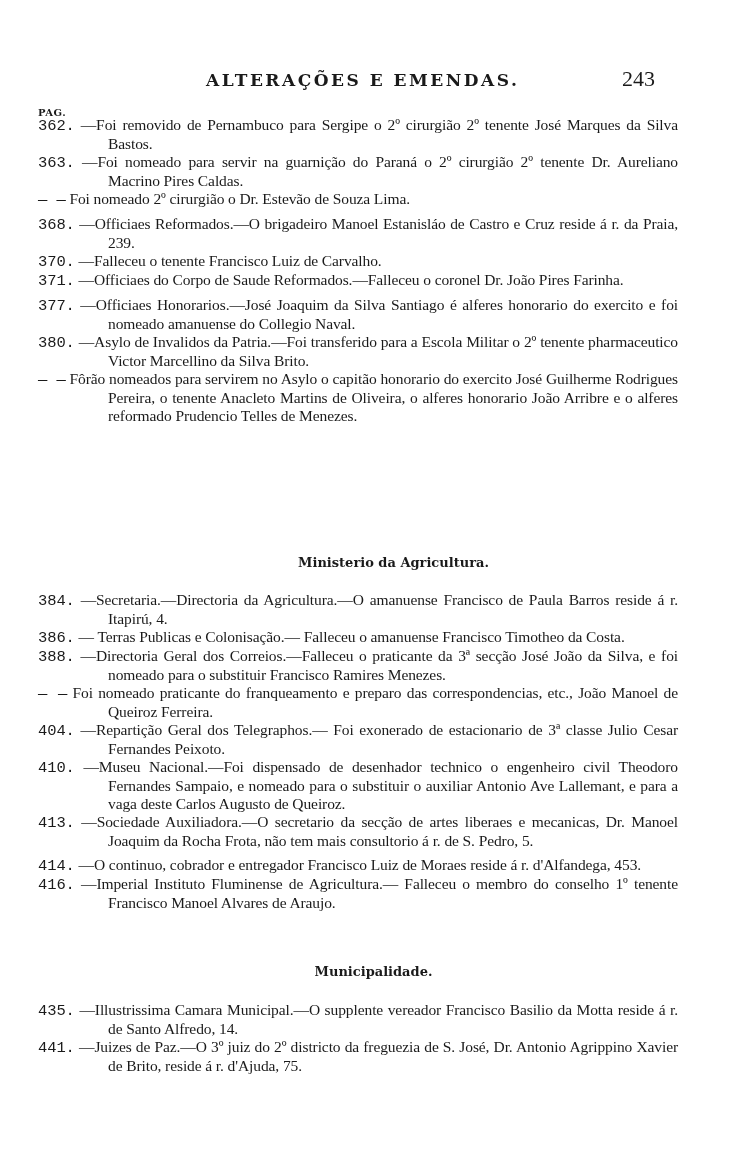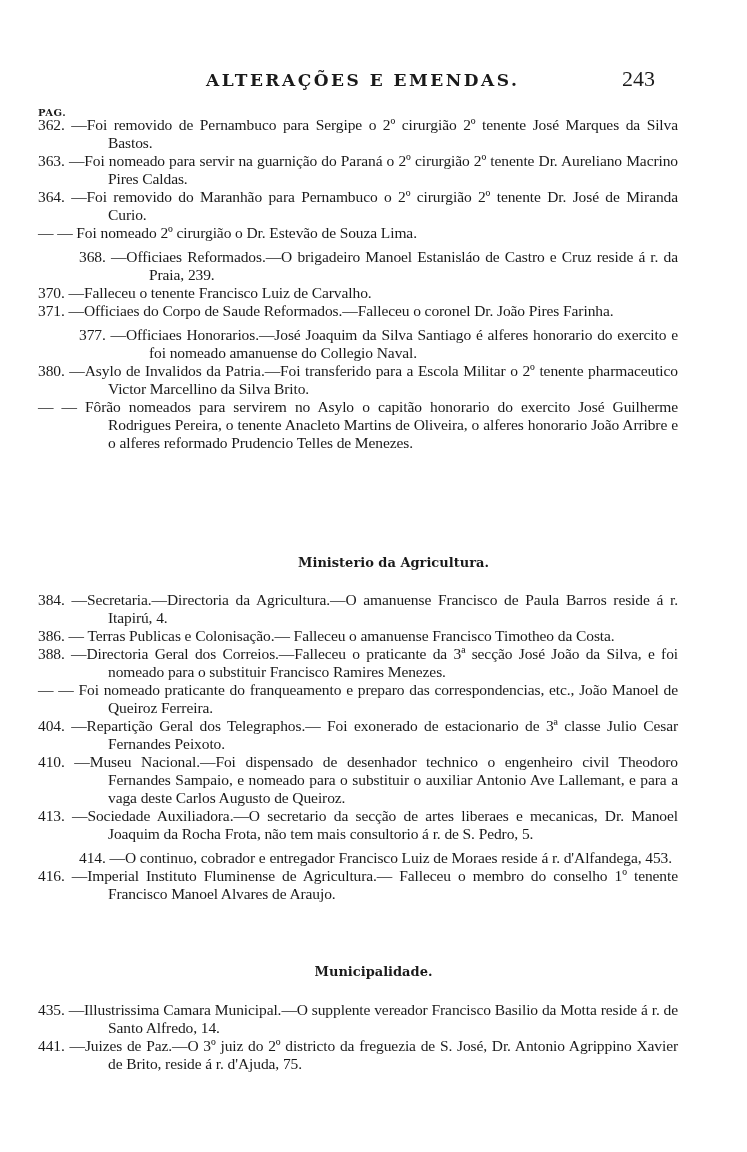--- a/index.html
+++ b/index.html
@@ -8,41 +8,40 @@
   .page { position: absolute; left: 0; top: 0; width: 747px; height: 1152px; }
   .header { position: absolute; top: 66px; left: 0; width: 747px; height: 30px; }
   .running-title { position: absolute; left: 206px; top: 4px; font-weight: bold; font-size: 17px;
                    letter-spacing: 2.5px; font-family: "DejaVu Serif", serif; }
   .page-number { position: absolute; left: 622px; top: 0px; font-size: 22px; }
   .pag-label { position: absolute; left: 38px; top: 107px; font-size: 10px; font-weight: bold;
                letter-spacing: 0.5px; font-family: "DejaVu Serif", serif; }
   .entries { position: absolute; left: 38px; width: 640px; }
   .entry { position: relative; font-size: 15.5px; line-height: 18px; text-align: justify;
            padding-left: 70px; text-indent: -70px; margin-bottom: 0px; letter-spacing: -0.1px; }
-  .entry.gap { margin-top: 6px; margin-left: 41px; }
-  .entry .num { font-family: Liberation Serif, serif; }
+  .entry.gap { margin-top: 6px; }
+  .entry .num { font-family: Liberation Mono, monospace; }
   .section-heading { position: absolute; left: 0; width: 747px; text-align: center; font-weight: bold;
                      font-size: 13px; font-family: "DejaVu Serif", serif; }
 </style>
 </head>
 <body>
 
 <div class="page">
 
   <div class="header">
     <span class="running-title">ALTERAÇÕES E EMENDAS.</span>
     <span class="page-number">243</span>
   </div>
 
   <div class="pag-label">PAG.</div>
 
   <div class="entries" style="top:116px;">
     <div class="entry"><span class="num">362.</span> <span>—Foi removido de Pernambuco para Sergipe o 2º cirurgião 2º tenente José Marques da Silva Bastos.</span></div>
     <div class="entry"><span class="num">363.</span> <span>—Foi nomeado para servir na guarnição do Paraná o 2º cirurgião 2º tenente Dr. Aureliano Macrino Pires Caldas.</span></div>
-    <div class="entry"><span class="num">364.</span> <span>—Foi removido do Maranhão para Pernambuco o 2º cirurgião 2º tenente Dr. José de Miranda Curio.</span></div>
     <div class="entry"><span class="num">— —</span><span> Foi nomeado 2º cirurgião o Dr. Estevão de Souza Lima.</span></div>
     <div class="entry gap"><span class="num">368.</span> <span>—Officiaes Reformados.—O brigadeiro Manoel Estanisláo de Castro e Cruz reside á r. da Praia, 239.</span></div>
     <div class="entry"><span class="num">370.</span> <span>—Falleceu o tenente Francisco Luiz de Carvalho.</span></div>
     <div class="entry"><span class="num">371.</span> <span>—Officiaes do Corpo de Saude Reformados.—Falleceu o coronel Dr. João Pires Farinha.</span></div>
     <div class="entry gap"><span class="num">377.</span> <span>—Officiaes Honorarios.—José Joaquim da Silva Santiago é alferes honorario do exercito e foi nomeado amanuense do Collegio Naval.</span></div>
     <div class="entry"><span class="num">380.</span> <span>—Asylo de Invalidos da Patria.—Foi transferido para a Escola Militar o 2º tenente pharmaceutico Victor Marcellino da Silva Brito.</span></div>
     <div class="entry"><span class="num">— —</span><span> Fôrão nomeados para servirem no Asylo o capitão honorario do exercito José Guilherme Rodrigues Pereira, o tenente Anacleto Martins de Oliveira, o alferes honorario João Arribre e o alferes reformado Prudencio Telles de Menezes.</span></div>
   </div>
 
   <div class="section-heading" style="top:555px;margin-left:20px;">Ministerio da Agricultura.</div>

